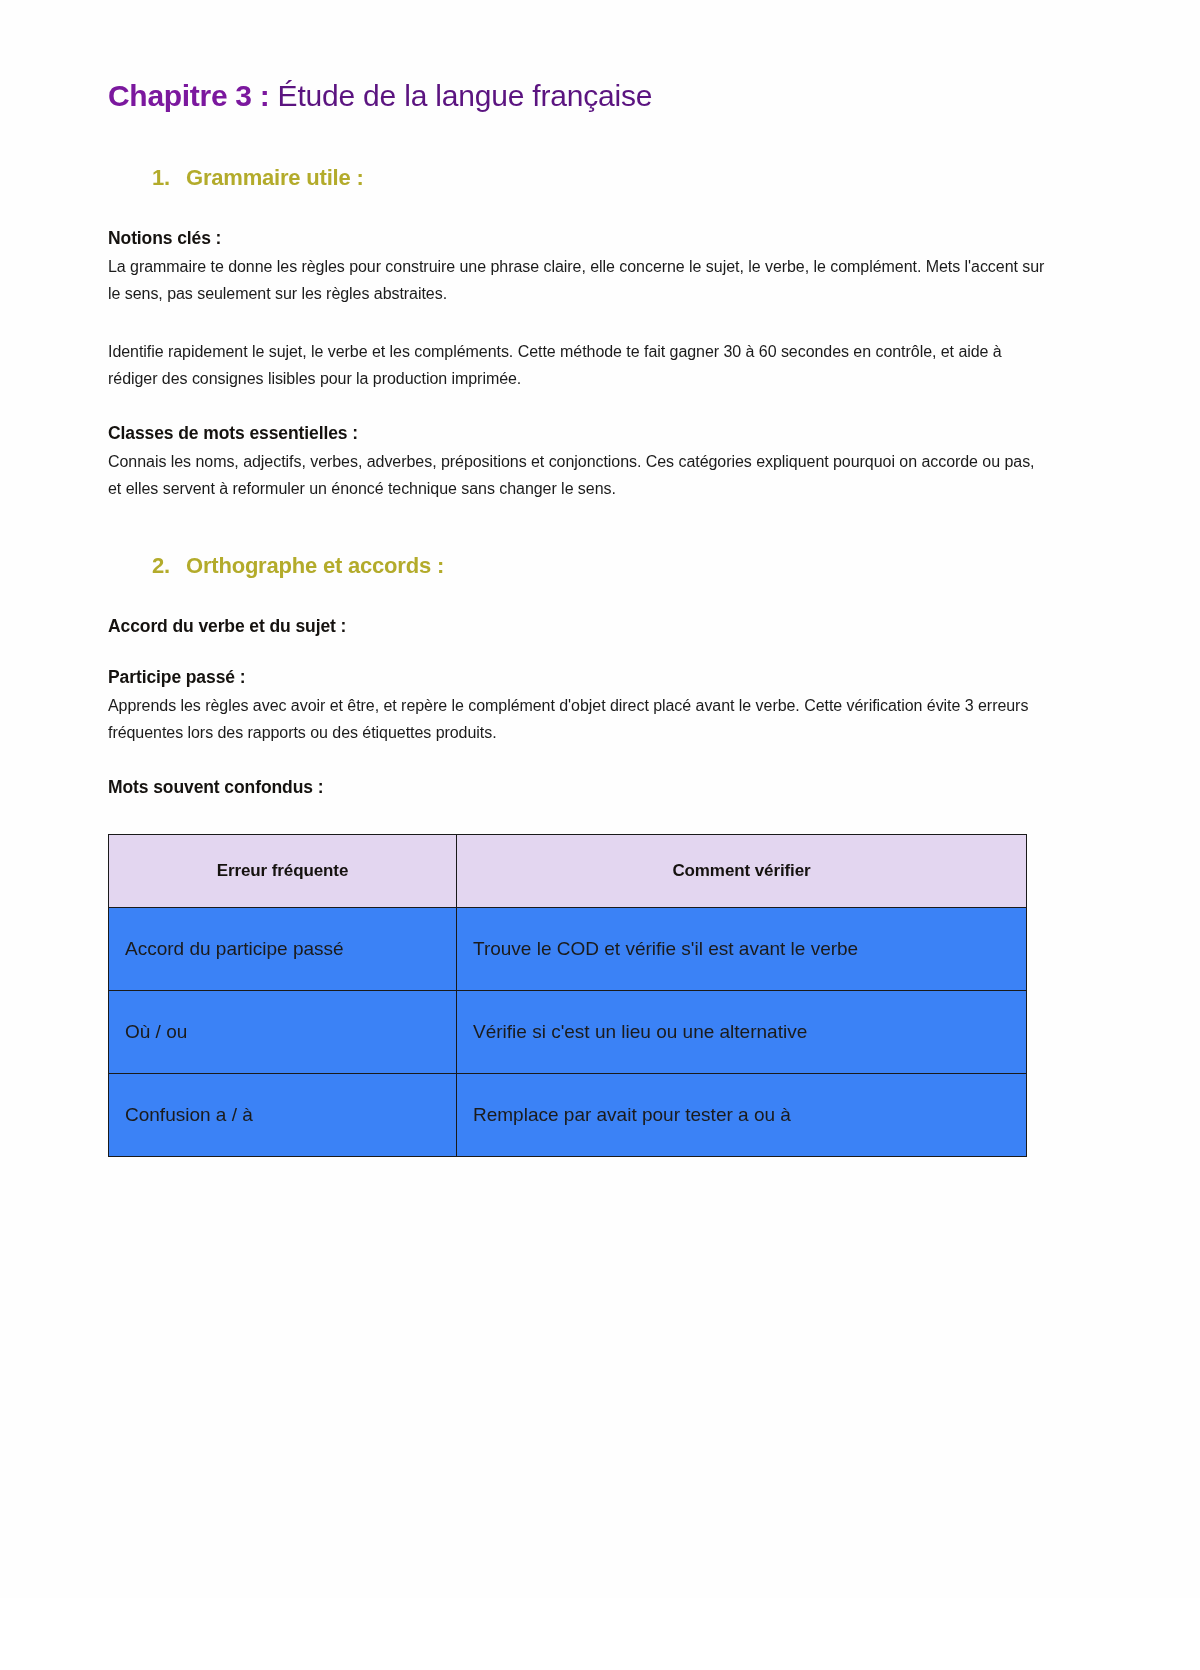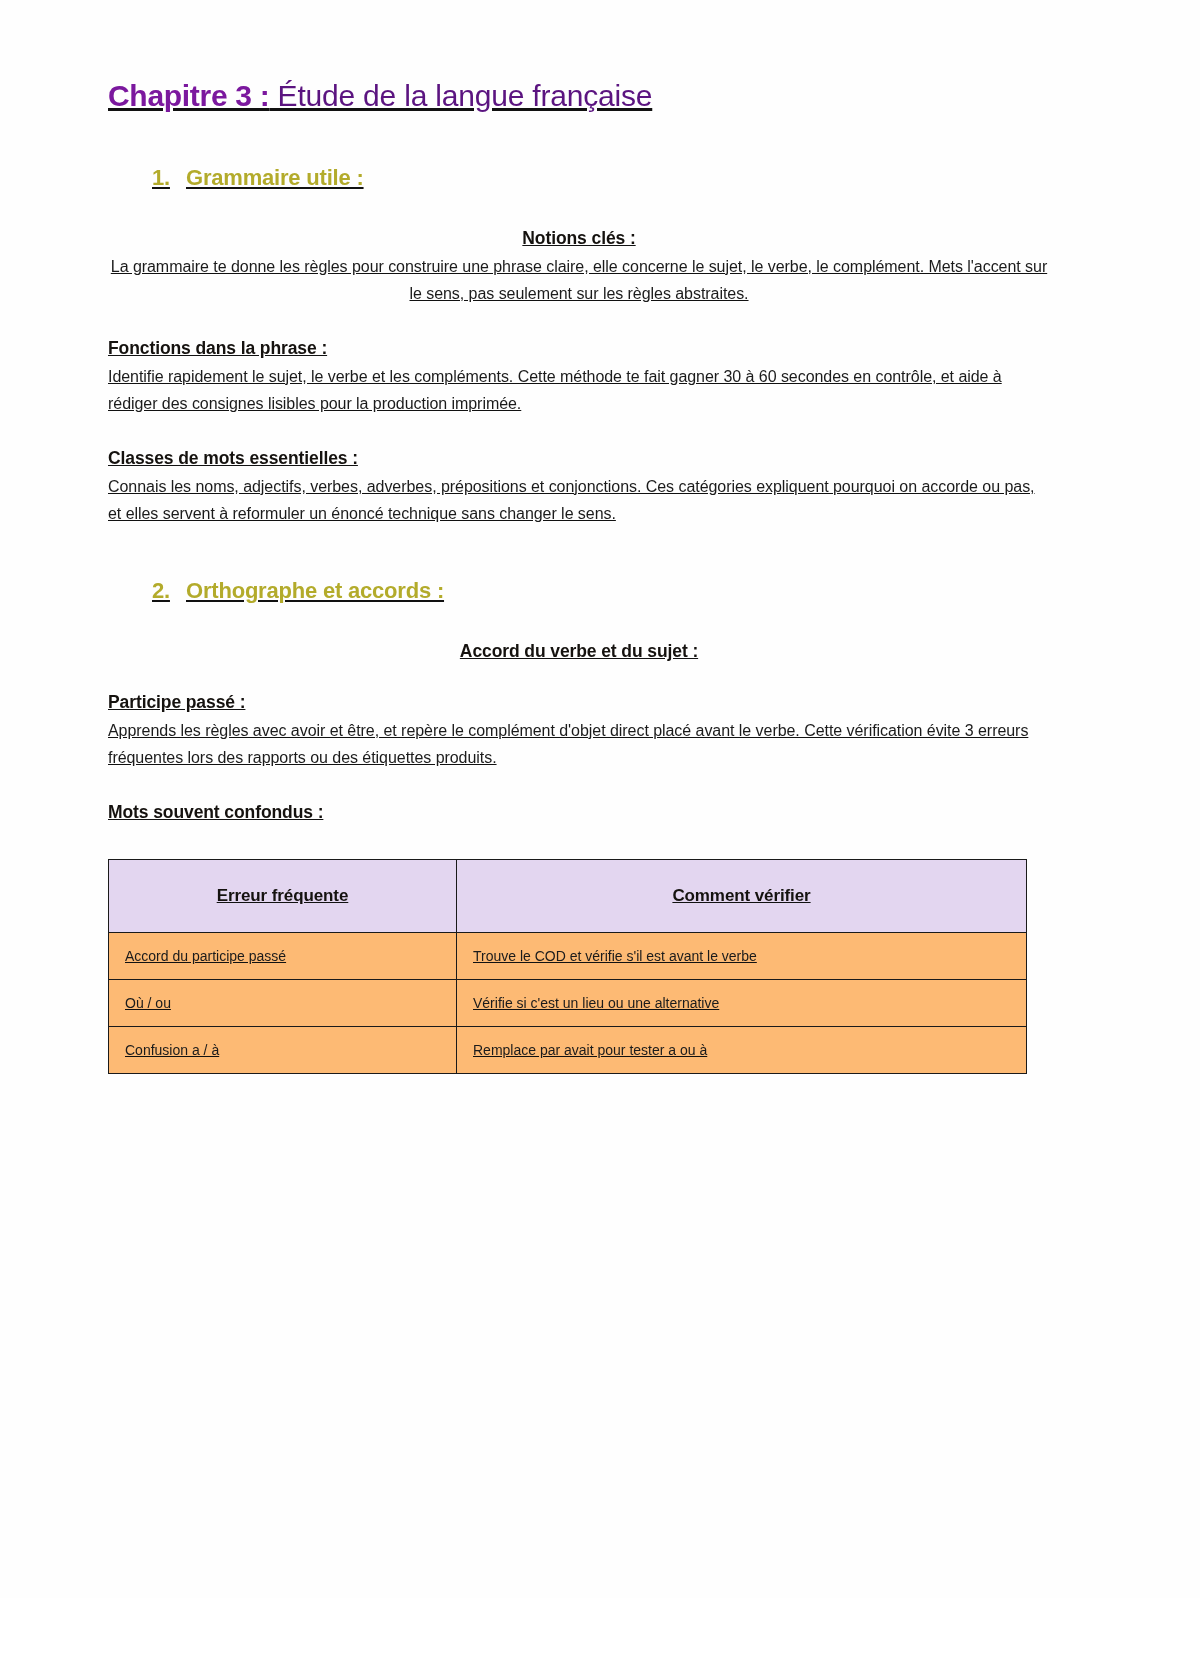--- a/index.html
+++ b/index.html
@@ -16,21 +16,20 @@
     -webkit-font-smoothing: antialiased;
   }
 
   .page {
     position: relative;
     width: 1200px;
     height: 1598px;
     background: #fefefe;
     box-sizing: border-box;
     padding: 78px 150px 0 108px;
-    text-decoration: underline;
   }
 
   
   .doc-title {
     font-size: 30px;
     line-height: 1.22;
     margin: 0 0 0 0;
     letter-spacing: -0.2px;
     color: #6a1b9a;
     font-weight: 400;
@@ -81,21 +80,20 @@
     margin: 0;
     font-weight: 400;
     letter-spacing: -0.05px;
   }
 
   .block {
     margin-top: 30px;
   }
   .block.first {
     margin-top: 37px;
-    text-align: center;
   }
 
   
   .note-table {
     border-collapse: collapse;
     width: 918px;
     margin-top: 36px;
     table-layout: fixed;
   }
   .note-table th,
@@ -107,25 +105,25 @@
   .note-table thead th {
     background: #e3d6f0;
     font-size: 17px;
     font-weight: 800;
     color: #15120f;
     text-align: center;
     padding: 26px 12px;
     letter-spacing: -0.1px;
   }
   .note-table tbody td {
-    background: #fdba74;
-    font-size: 14px;
+    background: #3b82f6;
+    font-size: 19px;
     font-weight: 400;
     color: #1b1b1b;
-    padding: 15px 16px;
+    padding: 30px 16px;
   }
   .note-table col.col-a { width: 348px; }
   .note-table col.col-b { width: 570px; }
 </style>
 </head>
 <body>
 
 <div class="page">
 
   <h1 class="doc-title">
@@ -136,21 +134,20 @@
     <span class="sec-num">1.</span>
     <span>Grammaire utile :</span>
   </div>
 
   <div class="block first">
     <div class="sub-heading">Notions clés :</div>
     <p class="body-text">La grammaire te donne les règles pour construire une phrase claire, elle concerne le sujet, le verbe, le complément. Mets l'accent sur le sens, pas seulement sur les règles abstraites.</p>
   </div>
 
   <div class="block">
-    <div class="sub-heading">Fonctions dans la phrase :</div>
     <p class="body-text">Identifie rapidement le sujet, le verbe et les compléments. Cette méthode te fait gagner 30 à 60 secondes en contrôle, et aide à rédiger des consignes lisibles pour la production imprimée.</p>
   </div>
 
   <div class="block">
     <div class="sub-heading">Classes de mots essentielles :</div>
     <p class="body-text">Connais les noms, adjectifs, verbes, adverbes, prépositions et conjonctions. Ces catégories expliquent pourquoi on accorde ou pas, et elles servent à reformuler un énoncé technique sans changer le sens.</p>
   </div>
 
 
   <div class="section-heading">

